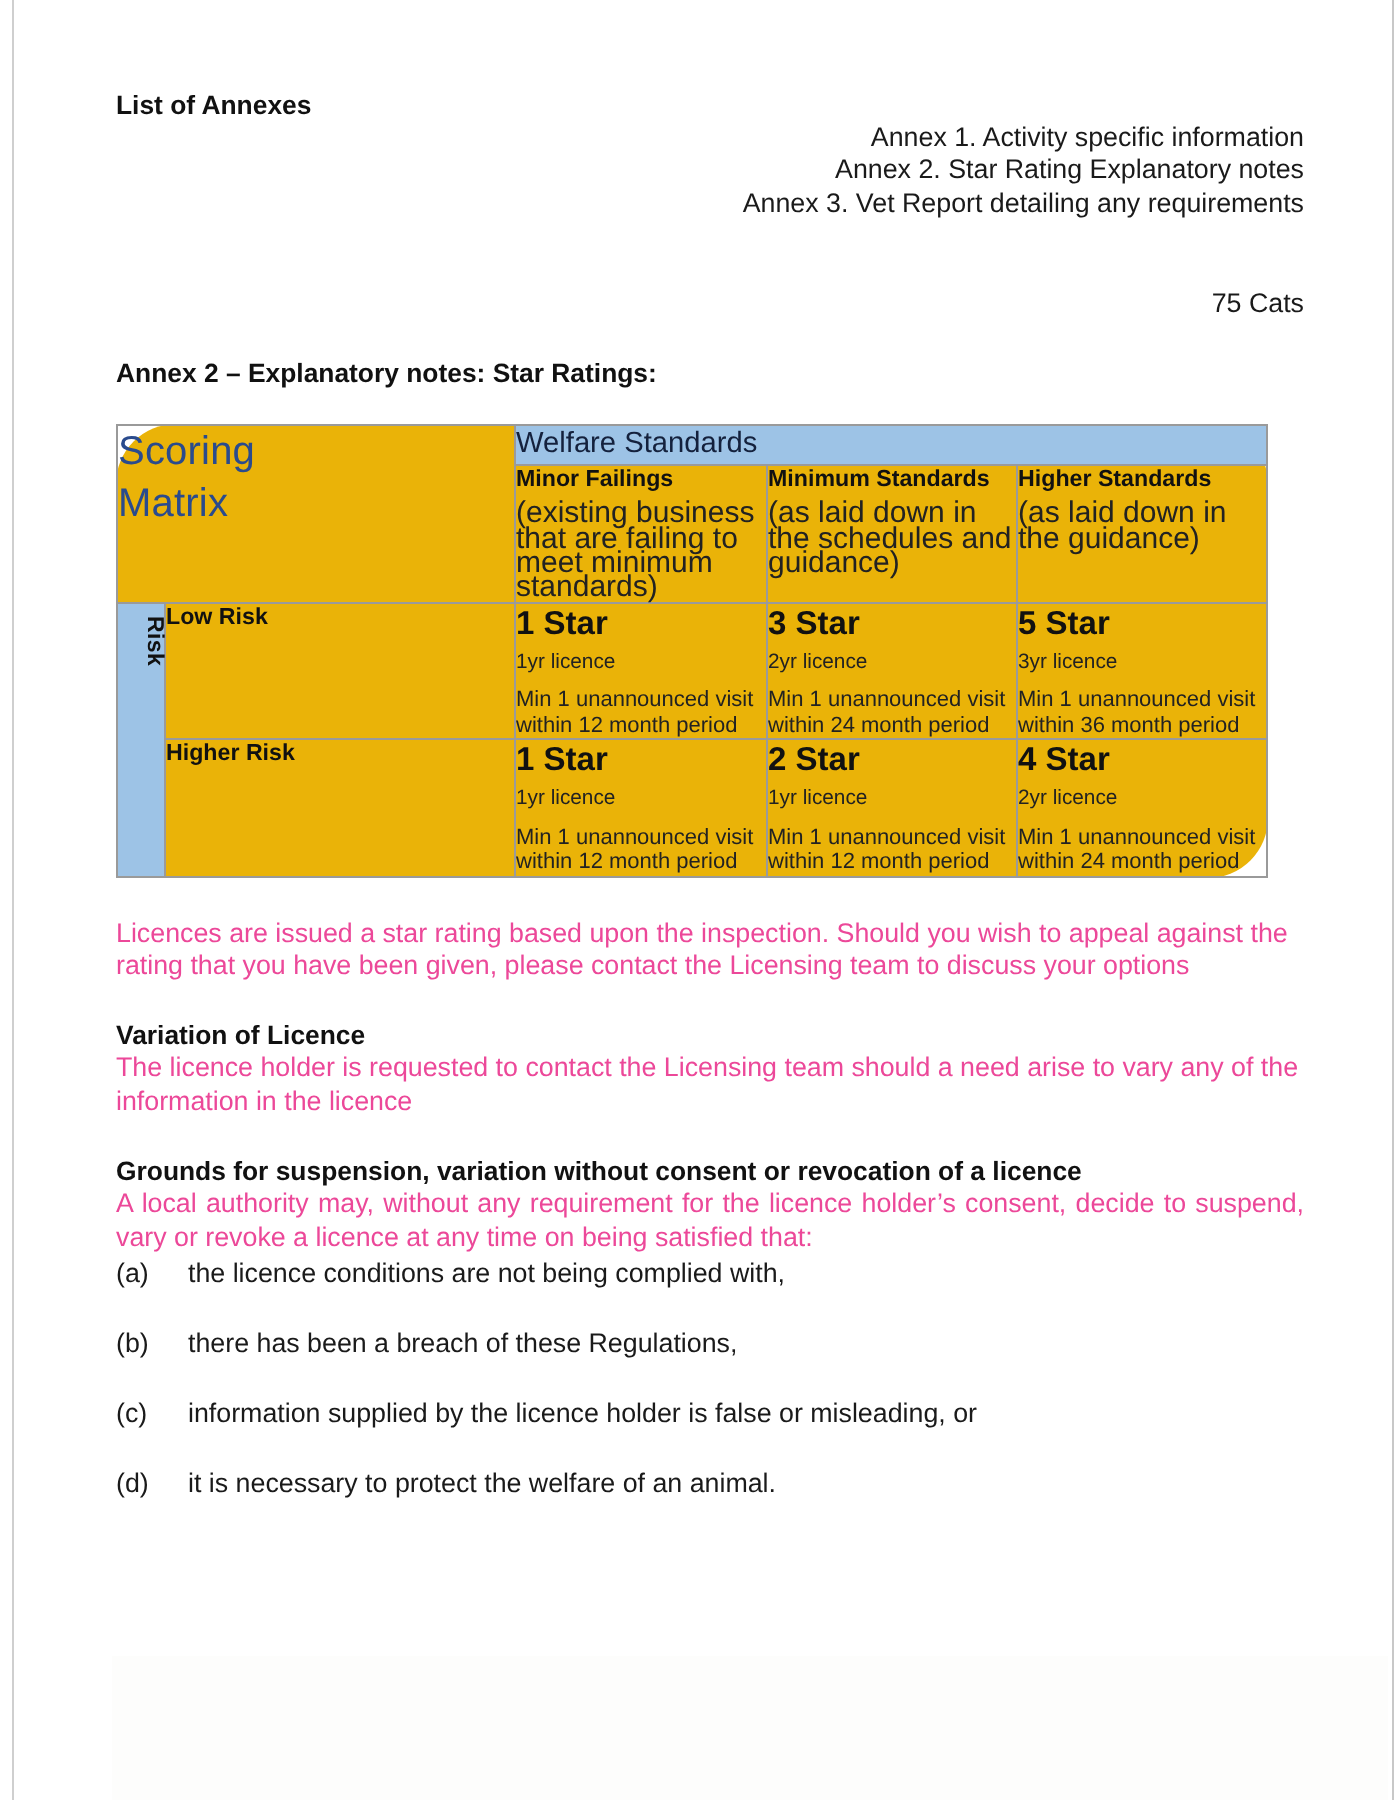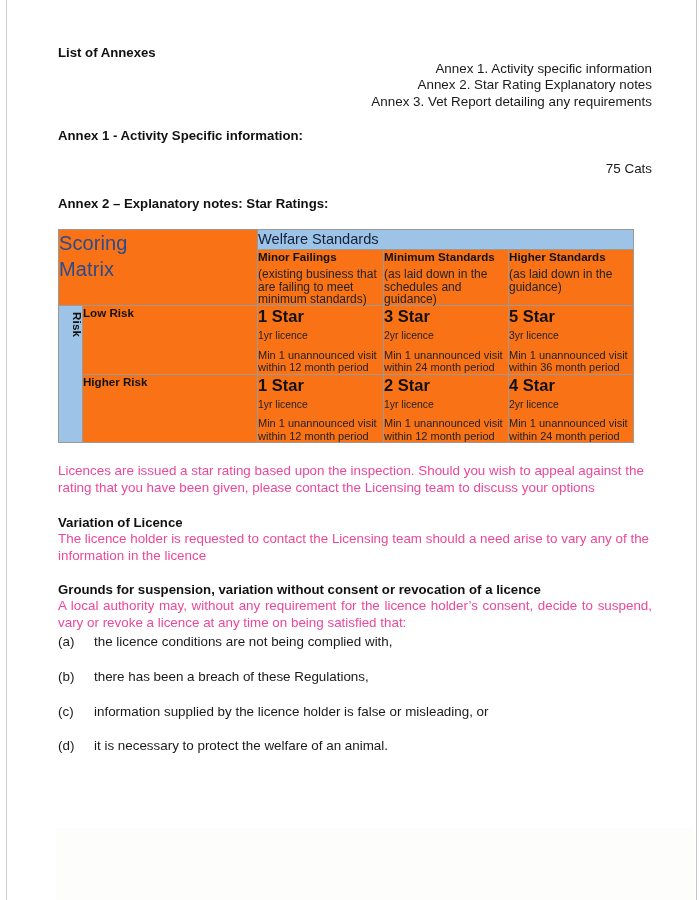--- a/index.html
+++ b/index.html
@@ -74,21 +74,22 @@
   }
   .lettered.first { margin-top: 2px; }
   .lettered .mark { width: 36px; flex: 0 0 36px; }
 
   
   .matrix-wrap { margin-top: 17px; }
   table.matrix {
     border-collapse: collapse;
     width: 575px;
     table-layout: fixed;
-    background: #f97316;
+    background: #eab308;
+    border-radius: 30px;
   }
   table.matrix td {
     border: 1px solid #9a9a9a;
     vertical-align: top;
     padding: 0;
   }
 
   .c-riskband {
     width: 24px;
     background: #9DC3E6;
@@ -132,21 +133,21 @@
     padding: 6px 7px 8px 7px;
   }
   .colhead .ch-title {
     font-size: 11.6px;
     font-weight: bold;
     color: #111;
     line-height: 13.6px;
   }
   .colhead .ch-sub {
     margin-top: 5px;
-    font-size: 12px;
+    font-size: 15px;
     color: #222;
     line-height: 12.4px;
   }
 
   .risklabel {
     padding: 7px 7px 10px 9px;
     font-size: 11.6px;
     font-weight: bold;
     color: #111;
     line-height: 14px;
@@ -185,21 +186,20 @@
 
   <div class="content">
 
     <div class="heading">List of Annexes</div>
     <div class="line">Annex 1. Activity specific information</div>
     <div class="line">Annex 2. Star Rating Explanatory notes</div>
     <div class="line">Annex 3. Vet Report detailing any requirements</div>
 
     <div class="gap-md"></div>
 
-    <div class="heading">Annex 1 - Activity Specific information:</div>
     <div class="gap-md"></div>
     <div class="line">75 Cats</div>
 
     <div class="gap-md"></div>
 
     <div class="heading"><span class="underline-run">Annex 2 – Explanatory notes: </span><span>Star Ratings:</span></div>
 
     <div class="matrix-wrap">
       <table class="matrix">
         <colgroup>

